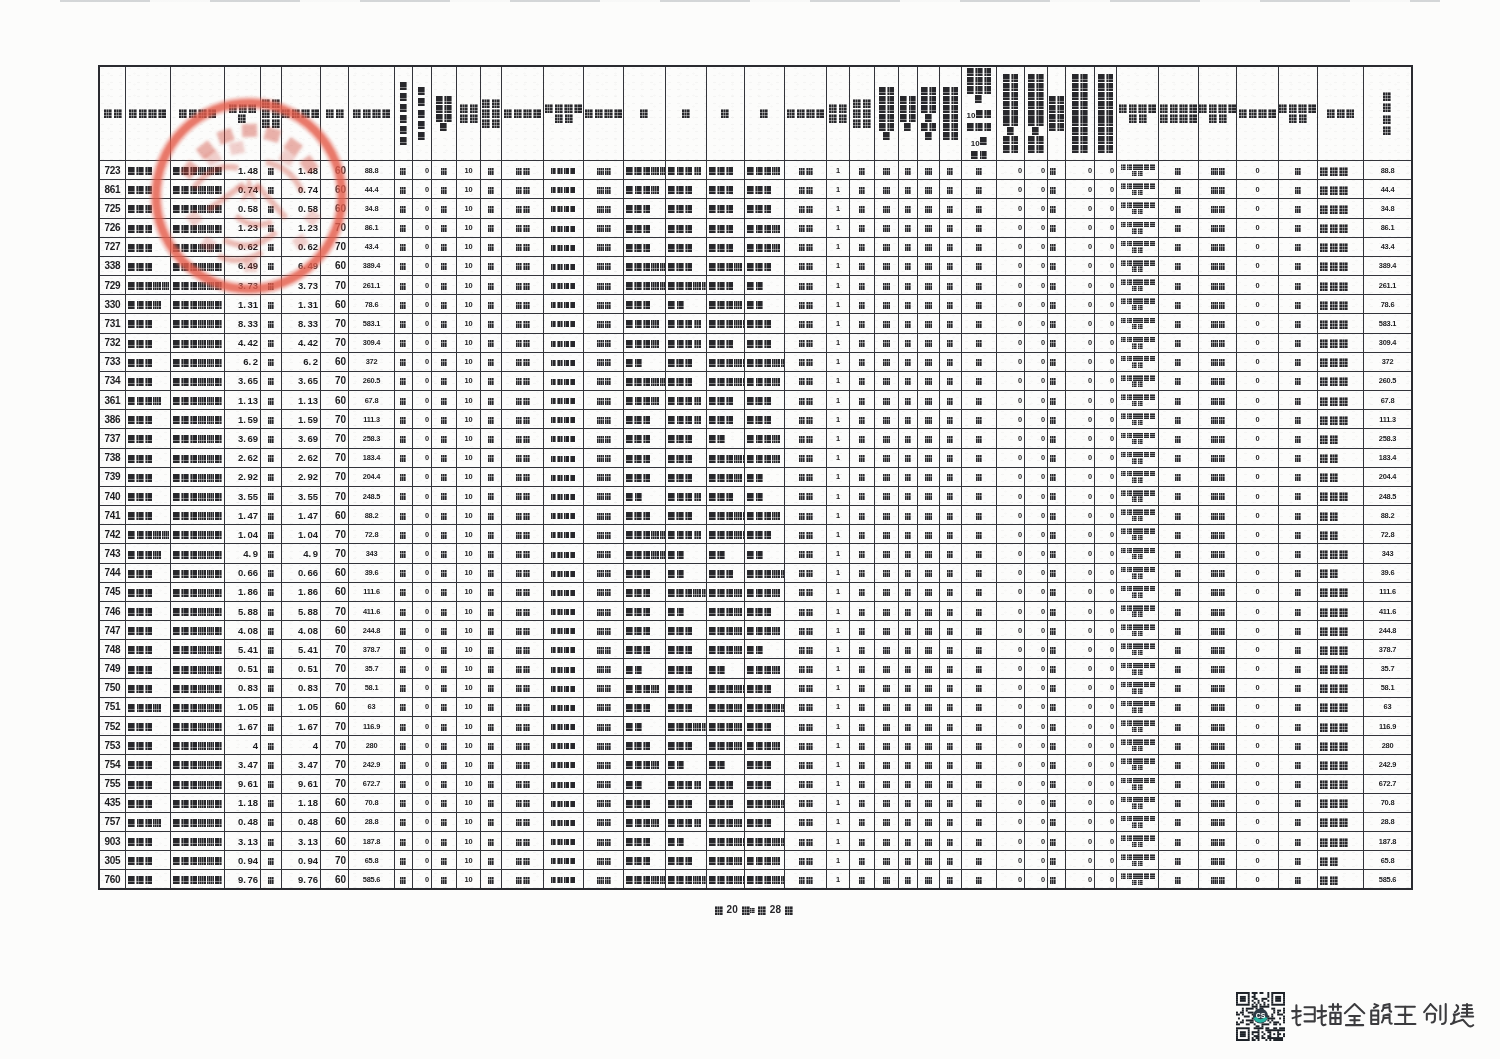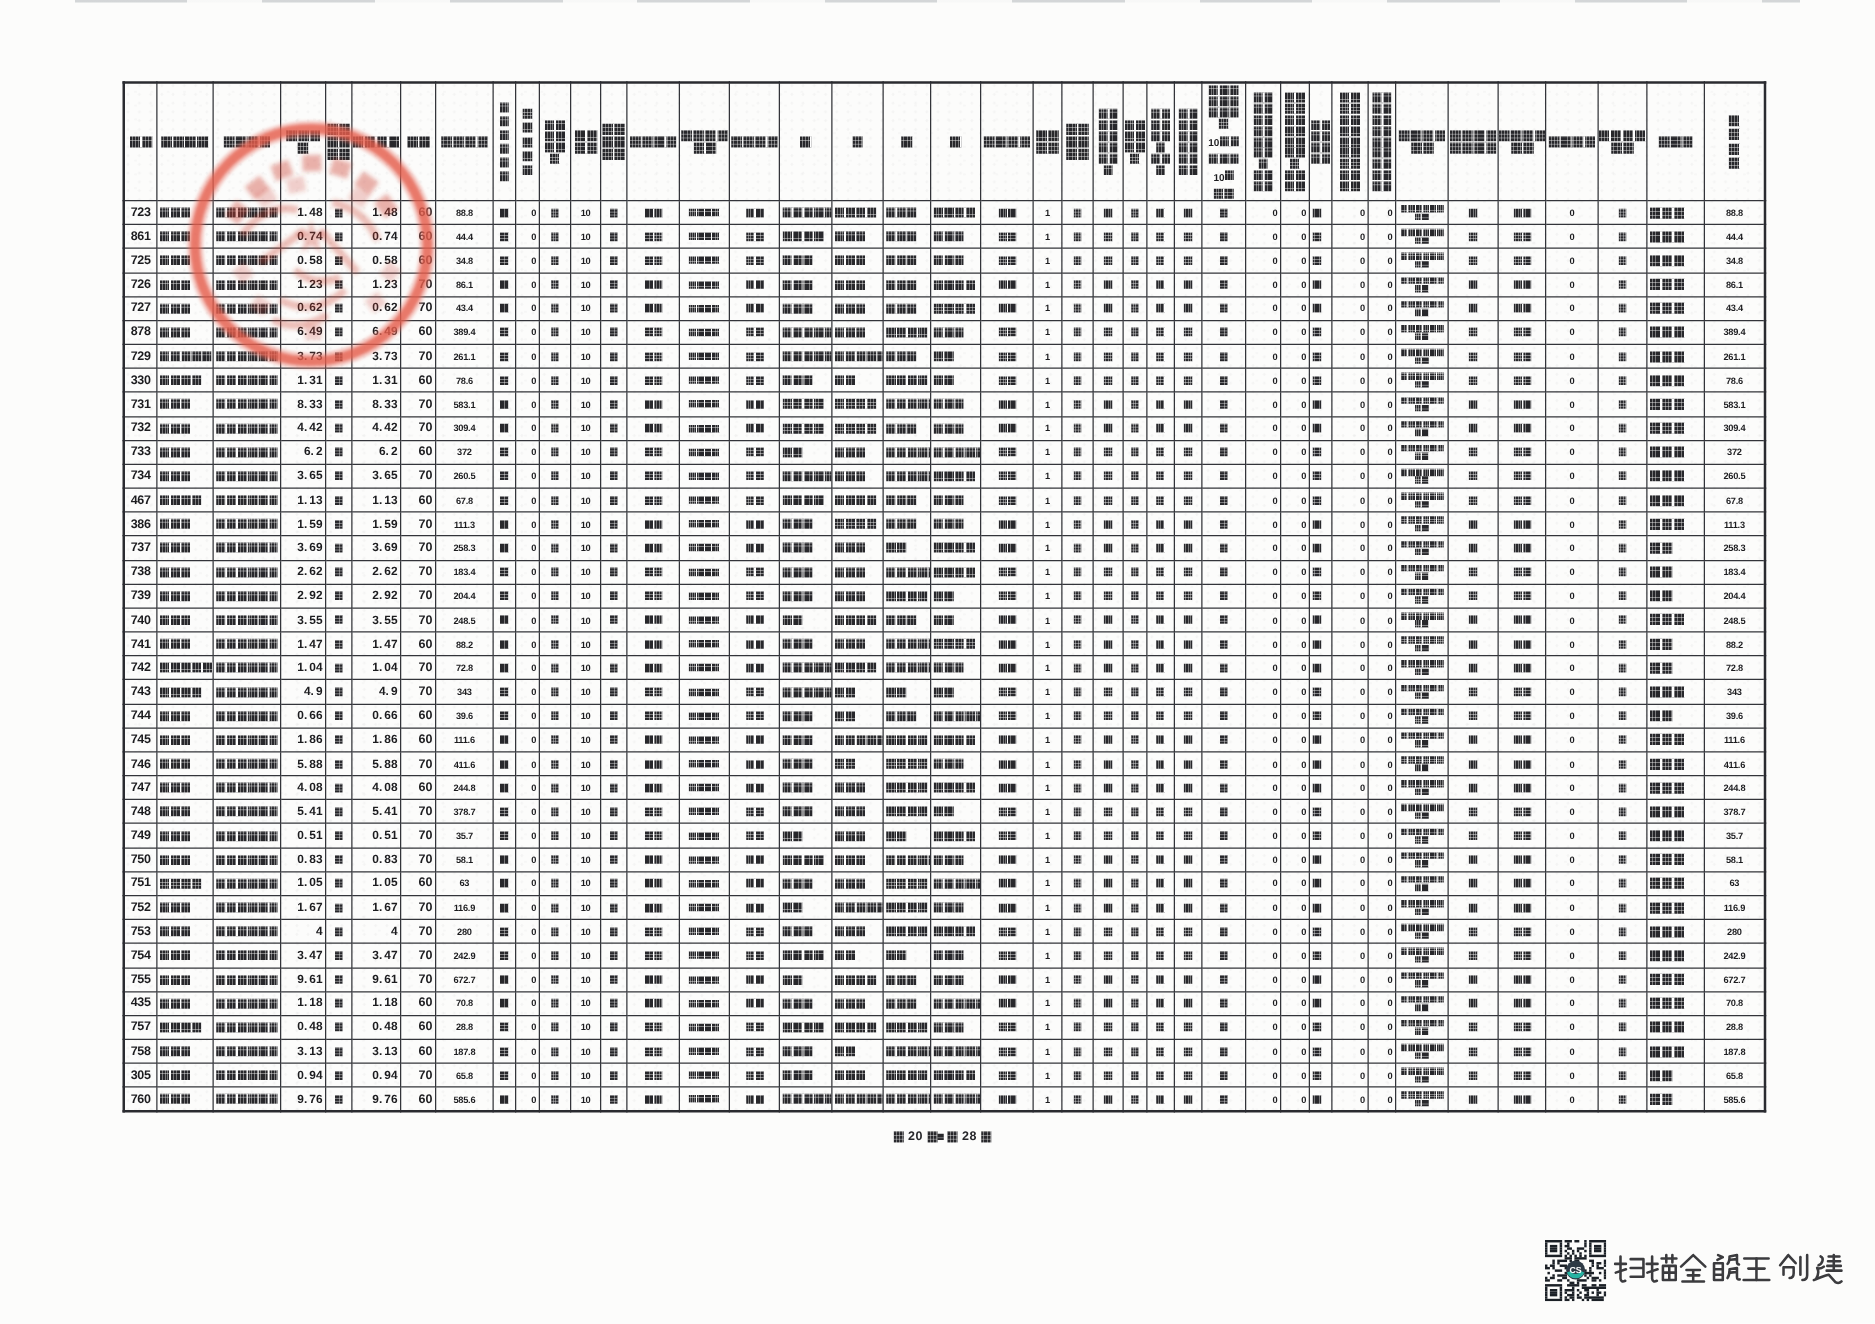--- a/index.html
+++ b/index.html
@@ -482,21 +482,21 @@
               <i class="z5" style="width:10.8px;display:block;margin:0.9px auto"></i>
             </td>
             <td class="ct"><i class="z7" style="width:6.5px"></i></td>
             <td class="ct"><i class="z7" style="width:14.0px"></i></td>
             <td class="ct sm">0</td>
             <td class="ct"><i class="z7" style="width:6.5px"></i></td>
             <td class="lf"><i class="z9" style="width:27.6px"></i></td>
             <td class="ct sm">43.4</td>
           </tr>
 <tr class="d">
-            <td class="num">878</td>
+            <td class="num">338</td>
             <td class="lf"><i class="z8" style="width:24.4px"></i></td>
             <td class="ct"><i class="z8" style="width:49.9px"></i></td>
             <td class="rt">6.<span class="dg"></span>49</td>
             <td class="ct"><i class="z7" style="width:6.5px"></i></td>
             <td class="rt">6.<span class="dg"></span>49</td>
             <td class="rt pr">60</td>
             <td class="ct sm">389.4</td>
             <td class="ct"><i class="z7" style="width:6.5px"></i></td>
             <td class="rt sm">0</td>
             <td class="ct"><i class="z7" style="width:6.5px"></i></td>
@@ -797,21 +797,21 @@
               <i class="z5" style="width:10.8px;display:block;margin:0.9px auto"></i>
             </td>
             <td class="ct"><i class="z7" style="width:6.5px"></i></td>
             <td class="ct"><i class="z7" style="width:14.0px"></i></td>
             <td class="ct sm">0</td>
             <td class="ct"><i class="z7" style="width:6.5px"></i></td>
             <td class="lf"><i class="z9" style="width:27.6px"></i></td>
             <td class="ct sm">260.5</td>
           </tr>
 <tr class="d">
-            <td class="num">467</td>
+            <td class="num">361</td>
             <td class="lf"><i class="z8" style="width:32.9px"></i></td>
             <td class="ct"><i class="z8" style="width:49.9px"></i></td>
             <td class="rt">1.<span class="dg"></span>13</td>
             <td class="ct"><i class="z7" style="width:6.5px"></i></td>
             <td class="rt">1.<span class="dg"></span>13</td>
             <td class="rt pr">60</td>
             <td class="ct sm">67.8</td>
             <td class="ct"><i class="z7" style="width:6.5px"></i></td>
             <td class="rt sm">0</td>
             <td class="ct"><i class="z7" style="width:6.5px"></i></td>
@@ -1832,21 +1832,21 @@
               <i class="z5" style="width:10.8px;display:block;margin:0.9px auto"></i>
             </td>
             <td class="ct"><i class="z7" style="width:6.5px"></i></td>
             <td class="ct"><i class="z7" style="width:14.0px"></i></td>
             <td class="ct sm">0</td>
             <td class="ct"><i class="z7" style="width:6.5px"></i></td>
             <td class="lf"><i class="z9" style="width:27.6px"></i></td>
             <td class="ct sm">28.8</td>
           </tr>
 <tr class="d">
-            <td class="num">758</td>
+            <td class="num">903</td>
             <td class="lf"><i class="z8" style="width:24.4px"></i></td>
             <td class="ct"><i class="z8" style="width:49.9px"></i></td>
             <td class="rt">3.<span class="dg"></span>13</td>
             <td class="ct"><i class="z7" style="width:6.5px"></i></td>
             <td class="rt">3.<span class="dg"></span>13</td>
             <td class="rt pr">60</td>
             <td class="ct sm">187.8</td>
             <td class="ct"><i class="z7" style="width:6.5px"></i></td>
             <td class="rt sm">0</td>
             <td class="ct"><i class="z7" style="width:6.5px"></i></td>

